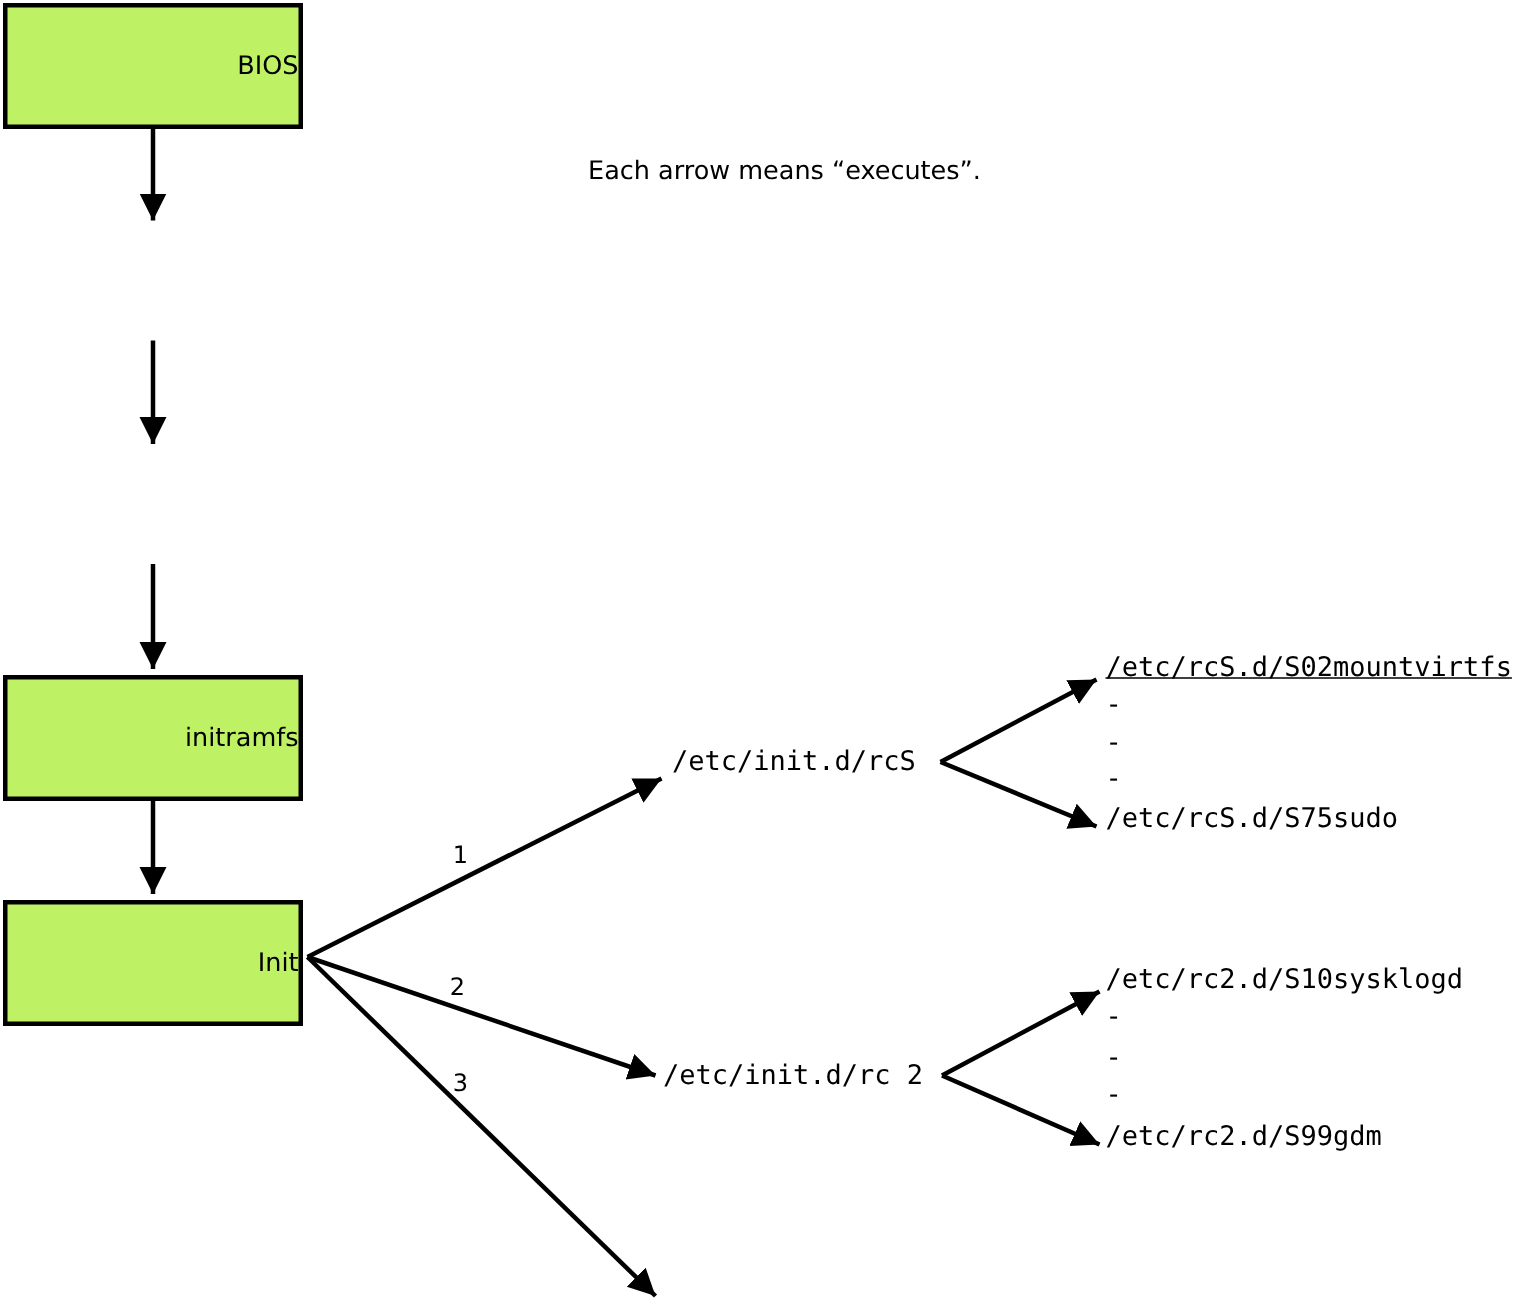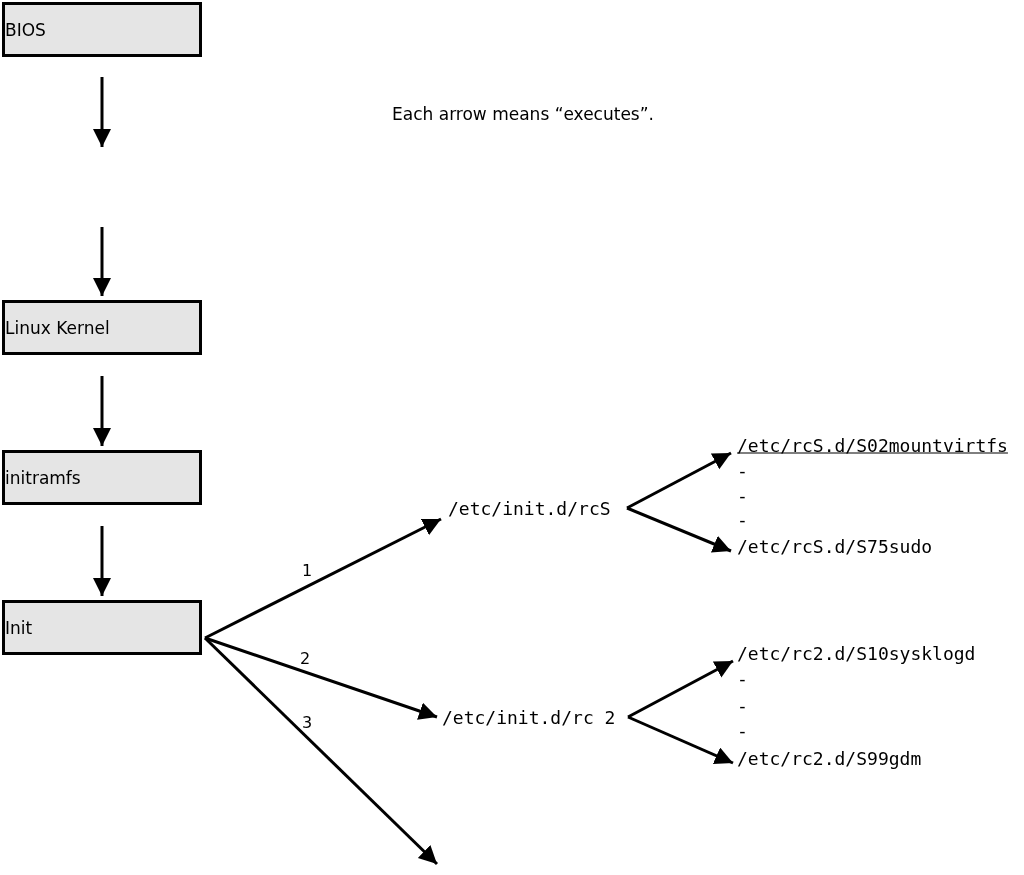--- a/index.html
+++ b/index.html
@@ -8,25 +8,25 @@
     width:1024px;height:875px;
     background:#ffffff;
     font-family:"DejaVu Sans","Liberation Sans",sans-serif;
     color:#000;
     overflow:hidden;
   }
   #arrow-layer{position:absolute;left:0;top:0;width:1024px;height:875px;}
   #arrow-layer line{stroke:#000;stroke-width:3;}
   .node{
     position:absolute;
-    left:2px;width:200px;height:55px;
+    left:2px;width:200px;height:84px;
     box-sizing:border-box;
     border:3px solid #000;
-    background:#e5e5e5;
-    display:flex;align-items:center;justify-content:flex-start;
+    background:#bef264;
+    display:flex;align-items:center;justify-content:flex-end;
     font-size:17px;
   }
   .node-bios{top:2px;}
   .node-bootloader{top:151px;}
   .node-kernel{top:300px;}
   .node-initramfs{top:450px;}
   .node-init{top:600px;}
   .caption{
     position:absolute;left:507px;top:114px;
     transform:translate(-50%,-50%);
@@ -86,23 +86,20 @@
 
     <line x1="628" y1="717" x2="733" y2="661" marker-end="url(#ah)"></line>
     <line x1="628" y1="717" x2="733" y2="763" marker-end="url(#ah)"></line>
   </svg>
 
   <div class="caption">Each arrow means “executes”.</div>
 
   <div class="node node-bios">
     <span>BIOS</span>
   </div>
-  <div class="node node-kernel">
-    <span>Linux Kernel</span>
-  </div>
   <div class="node node-initramfs">
     <span>initramfs</span>
   </div>
   <div class="node node-init">
     <span>Init</span>
   </div>
 
   <span class="num num-1">1</span>
   <span class="num num-2">2</span>
   <span class="num num-3">3</span>

